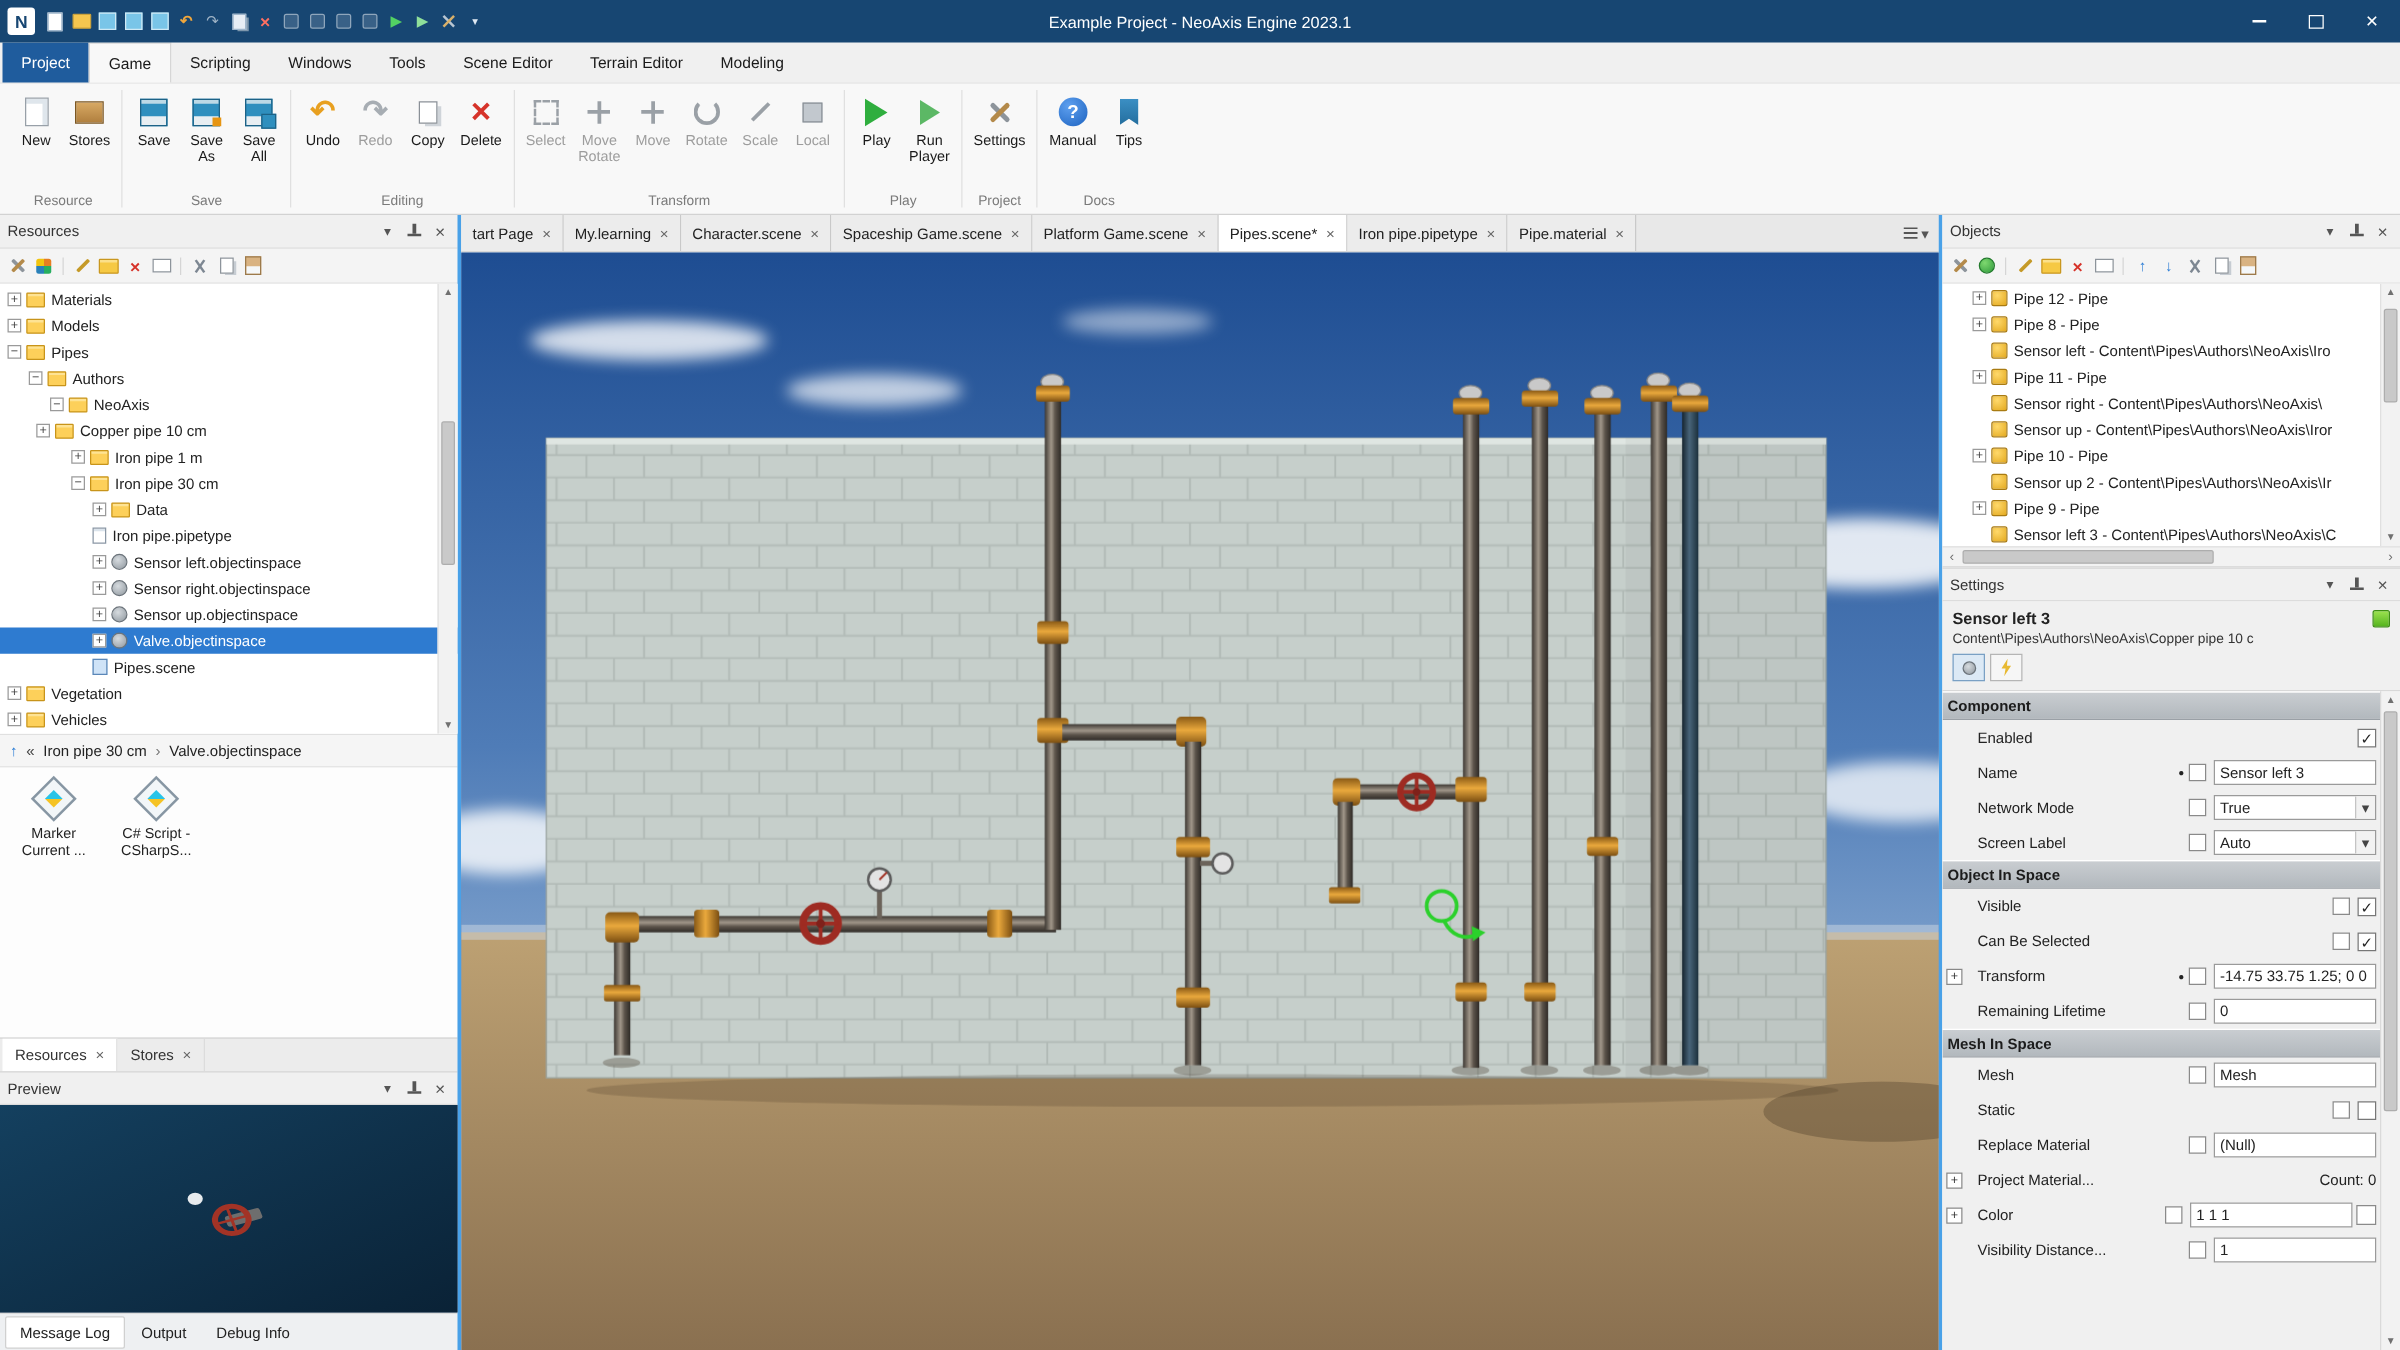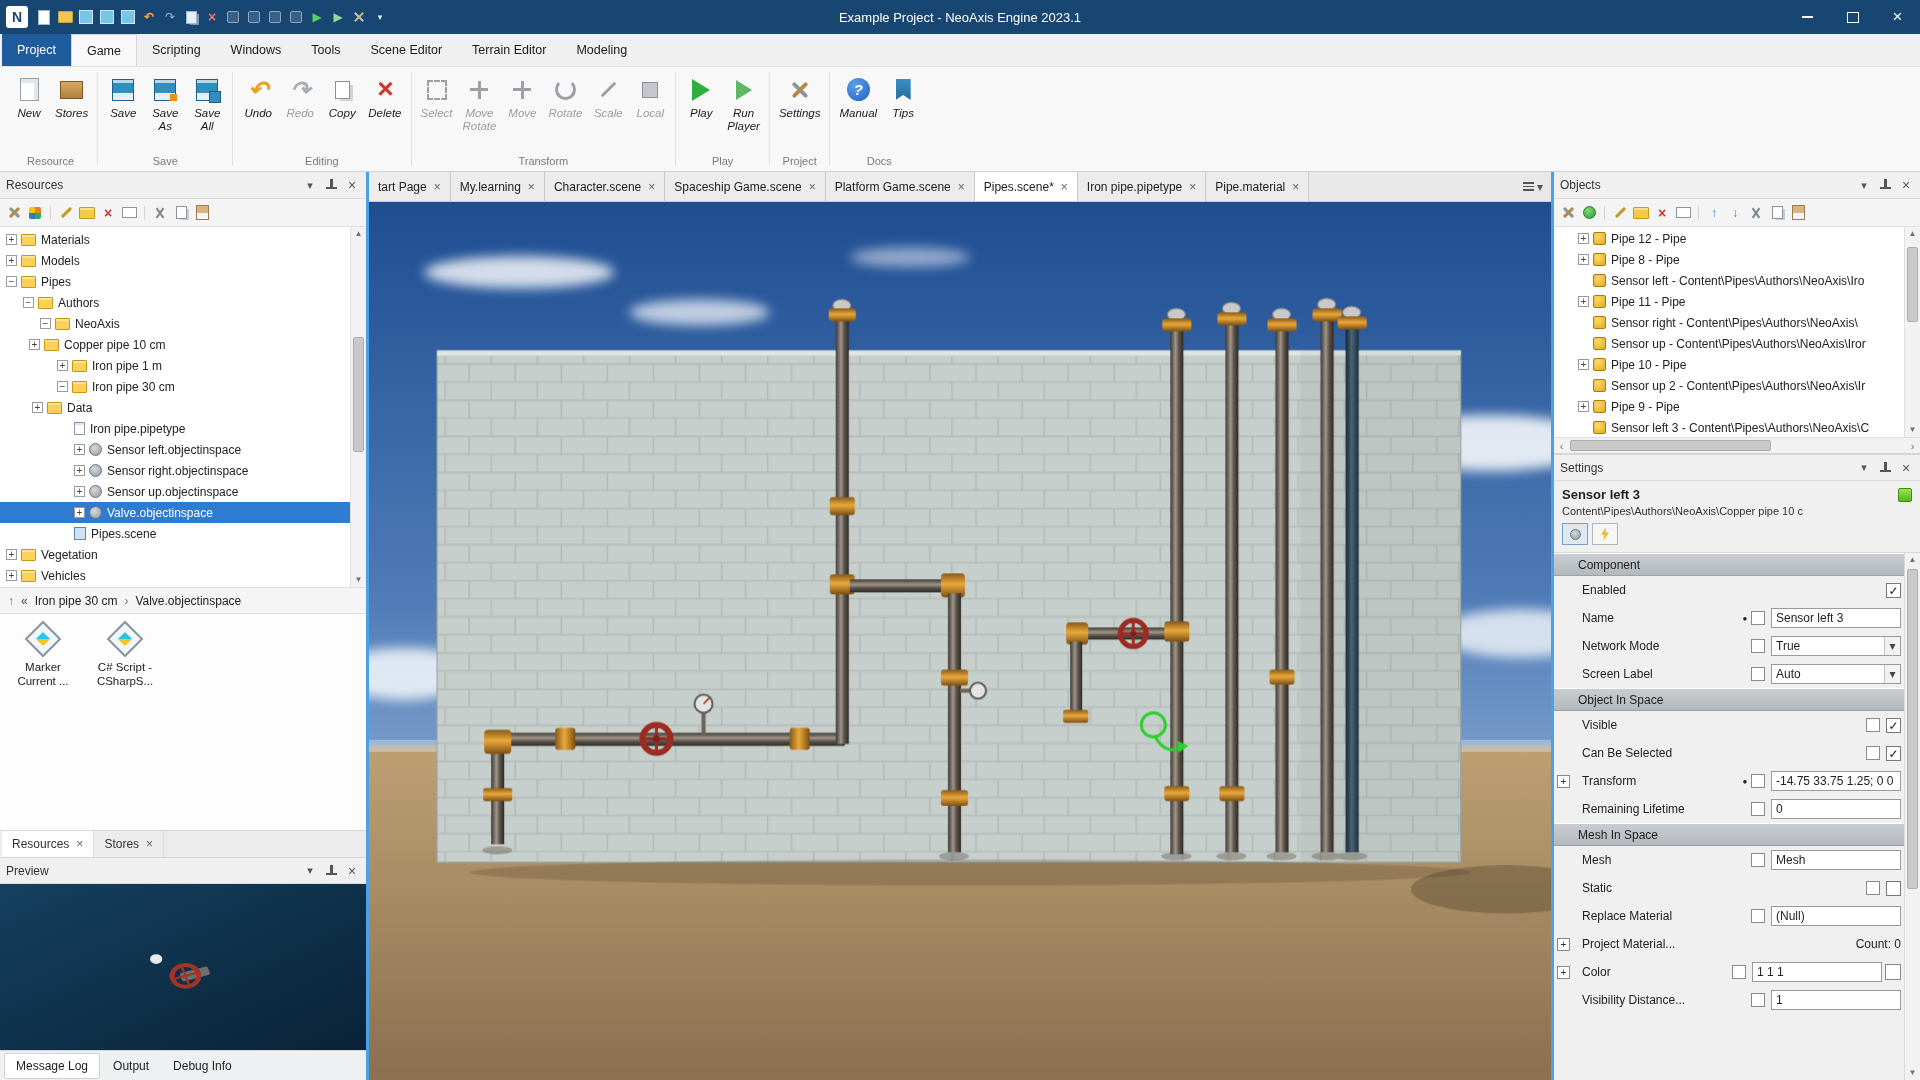--- a/index.html
+++ b/index.html
@@ -41,21 +41,21 @@
   .mtab[data-variant=project]{background:#1f5c9d;color:#fff;}
   .mtab.active{background:#f8f8f8;border:1px solid #d6d6d6;border-bottom:none;}
 
   
   .ribbon{height:105px;background:#f8f8f8;display:flex;align-items:stretch;border-bottom:1px solid #d2d2d2;flex:none;padding-left:4px;}
   .rgroup{display:flex;flex-direction:column;padding:3px 4px 0;}
   .rbuttons{display:flex;flex:1;align-items:flex-start;}
   .rlabel{font-size:11px;color:#7a7a7a;text-align:center;padding:1px 0 4px;}
   .rsep{width:1px;background:#e0e0e0;margin:5px 0;}
   .rbtn{display:flex;flex-direction:column;align-items:center;gap:4px;min-width:42px;padding:6px 5px 2px;background:transparent;border:0;
-        font-family:inherit;font-size:11.5px;color:#1a1a1a;line-height:1.15;white-space:pre-line;cursor:default;font-style:italic;}
+        font-family:inherit;font-size:11.5px;color:#1a1a1a;line-height:1.15;white-space:pre-line;cursor:default;}
   .rbtn.disabled{color:#9d9d9d;}
   .bi{width:27px;height:27px;display:flex;align-items:center;justify-content:center;position:relative;flex:none;}
   .bi-new::before{content:"";width:17px;height:21px;background:#fff;border:1px solid #98a0a8;box-shadow:inset -4px 4px 0 #dfe6ec;}
   .bi-stores::before{content:"";width:21px;height:16px;background:linear-gradient(#d8a964,#b07f3e);border:1px solid #7c5722;}
   .bi-save::before,.bi-saveas::before,.bi-saveall::before{content:"";width:20px;height:20px;background:#2f8fbe;border:1px solid #1d6286;
         box-shadow:inset 0 -7px 0 #e8eef2,inset 0 3px 0 #bcd9e6;}
   .bi-saveas::after{content:"";position:absolute;right:2px;bottom:2px;width:7px;height:7px;background:#e69512;}
   .bi-saveall::after{content:"";position:absolute;right:0;bottom:0;width:10px;height:10px;background:#2f8fbe;border:1px solid #1d6286;}
   .bi-undo{color:#e8a020;font-size:24px;font-weight:bold;} .bi-undo::before{content:"↶";}
   .bi-redo{color:#a7adb3;font-size:24px;font-weight:bold;} .bi-redo::before{content:"↷";}
@@ -185,21 +185,21 @@
   .spath{font-size:11px;color:#333;padding:3px 8px 6px;white-space:nowrap;overflow:hidden;}
   .stabs{display:flex;gap:4px;padding:0 8px 7px;}
   .stab{width:26px;height:22px;border:1px solid #b5b5b5;background:#f6f6f6;display:flex;align-items:center;justify-content:center;}
   .stab.active{background:#dce9f5;border-color:#7aa0c4;}
   .stab .gear{width:11px;height:11px;border-radius:50%;background:radial-gradient(circle at 40% 35%,#d6dbdf,#8f979e);border:1px solid #6c747b;}
   .stab .bolt{width:11px;height:14px;background:#e8b931;clip-path:polygon(60% 0,15% 55%,45% 55%,35% 100%,85% 40%,55% 40%);}
   .sgridwrap{flex:1;display:flex;min-height:0;border-top:1px solid #d8d8d8;}
   .sgrid{flex:1;overflow:hidden;background:#f0f0f0;}
   .srow{display:flex;align-items:center;height:28px;padding-right:3px;}
   .srow[data-type=section]{height:23px;background:linear-gradient(#c9cdd1,#b2b8bd);border-top:1px solid #fff;border-bottom:1px solid #9aa0a6;}
-  .srow[data-type=section] .plabel{font-weight:normal;padding-left:24px;color:#1c1c1c;}
+  .srow[data-type=section] .plabel{font-weight:bold;padding-left:4px;color:#1c1c1c;}
   .pexp{width:13px;height:13px;flex:none;border:1px solid #888;background:#fff;color:#333;font-size:10px;line-height:11px;text-align:center;margin:0 2px 0 3px;}
   .pexp::before{content:attr(data-exp);}
   .pexp[data-exp=""]{visibility:hidden;}
   .plabel{flex:1;min-width:0;padding-left:10px;font-size:12px;color:#222;white-space:nowrap;overflow:hidden;}
   .pdot{width:12px;flex:none;text-align:center;color:#222;font-size:8px;}
   .pdot::before{content:"●";}
   .pdot[data-dot=""]{visibility:hidden;}
   .dbox{width:14px;height:14px;flex:none;border:1px solid #8a8a8a;background:#fff;margin-right:6px;}
   .dbox[data-box=hid]{visibility:hidden;}
   .ped{flex:none;font-size:12px;position:relative;}
@@ -470,21 +470,21 @@
               <span class="tico" data-icon="folder"></span>
               <span>Iron pipe 1 m</span>
             </div>
 
             <div class="trow" style="padding-left: 57px;">
               <span class="texp" data-exp="−"></span>
               <span class="tico" data-icon="folder"></span>
               <span>Iron pipe 30 cm</span>
             </div>
 
-            <div class="trow" style="padding-left: 32px;">
+            <div class="trow" style="padding-left: 74px;">
               <span class="texp" data-exp="+"></span>
               <span class="tico" data-icon="folder"></span>
               <span>Data</span>
             </div>
 
             <div class="trow" style="padding-left: 74px;">
 
               <span class="tico" data-icon="doc"></span>
               <span>Iron pipe.pipetype</span>
             </div>

